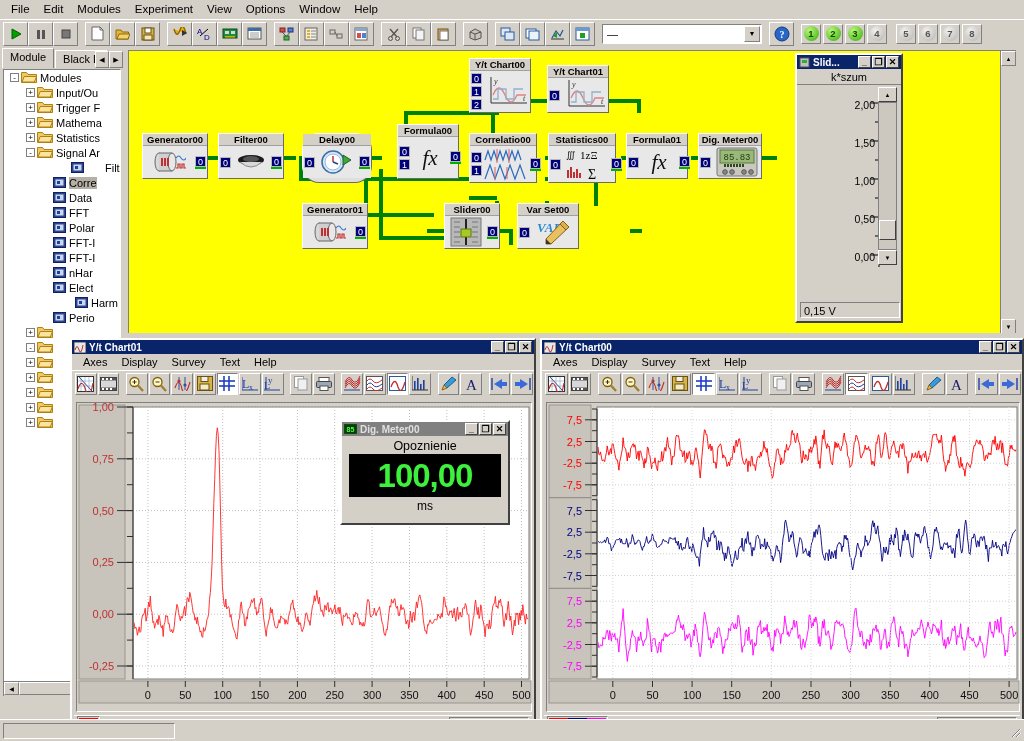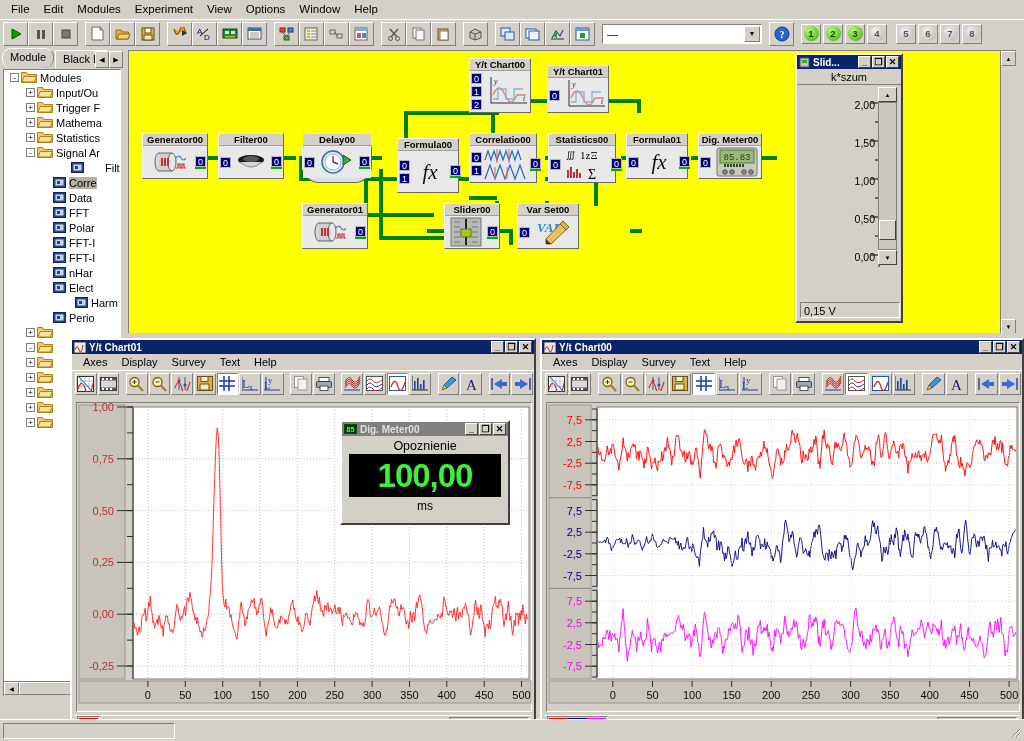--- a/index.html
+++ b/index.html
@@ -47,21 +47,21 @@
              border-right:1px solid #808080; border-bottom:1px solid #808080;
              display:flex; align-items:center; justify-content:center; font-size:7px; }
 
   
   .leftpanel { position:absolute; left:0; top:48px; width:124px; height:670px;
                background:#d4d0c8; }
   .tabrow { position:relative; height:20px; display:flex; align-items:flex-end; padding-left:2px;}
   .tab { height:18px; padding:2px 7px 0 7px; font-size:11px; background:#d4d0c8;
          border-top:1px solid #fff; border-left:1px solid #fff; border-right:1px solid #808080;
          margin-right:1px; }
-  .tab.active { height:20px; font-weight:normal;border-radius:9px; }
+  .tab.active { height:20px; font-weight:normal; }
   .tabarrows { position:absolute; right:1px; bottom:0; display:flex; }
   .tabarrow { width:14px; height:17px; background:#d4d0c8;
               border-top:1px solid #fff; border-left:1px solid #fff;
               border-right:1px solid #808080; border-bottom:1px solid #808080;
               display:flex; align-items:center; justify-content:center; font-size:7px; }
   .treebox { position:absolute; left:3px; top:21px; width:118px; height:622px;
              background:#fff; border-top:1px solid #808080; border-left:1px solid #808080;
              border-right:1px solid #fff; border-bottom:1px solid #fff;
              overflow:hidden; }
   .tnode { display:flex; align-items:center; height:15px; white-space:nowrap;
@@ -720,21 +720,21 @@
               </svg>
             </div>
             <div class="portcol">
               <div class="outwrap">
                 <div class="port portout">0</div>
                 <div class="outbar"></div>
               </div>
             </div>
           </div>
         </div>
-        <div class="node" style="left: 268px; top: 87px; width: 62px; height: 55px;">
+        <div class="node" style="left: 268px; top: 73px; width: 62px; height: 55px;">
           <div class="ncap">Formula00</div>
           <div class="nbody" style="height:41px">
             <div class="portcol">
               <div class="port">0</div>
               <div class="port">1</div>
             </div>
             <div class="nicon">
               <svg width="38" height="26" viewBox="0 0 38 26">
                 <text x="19" y="20" font-size="21" font-style="italic" font-family="Liberation Serif" text-anchor="middle" fill="#101010">fx</text>
               </svg>

